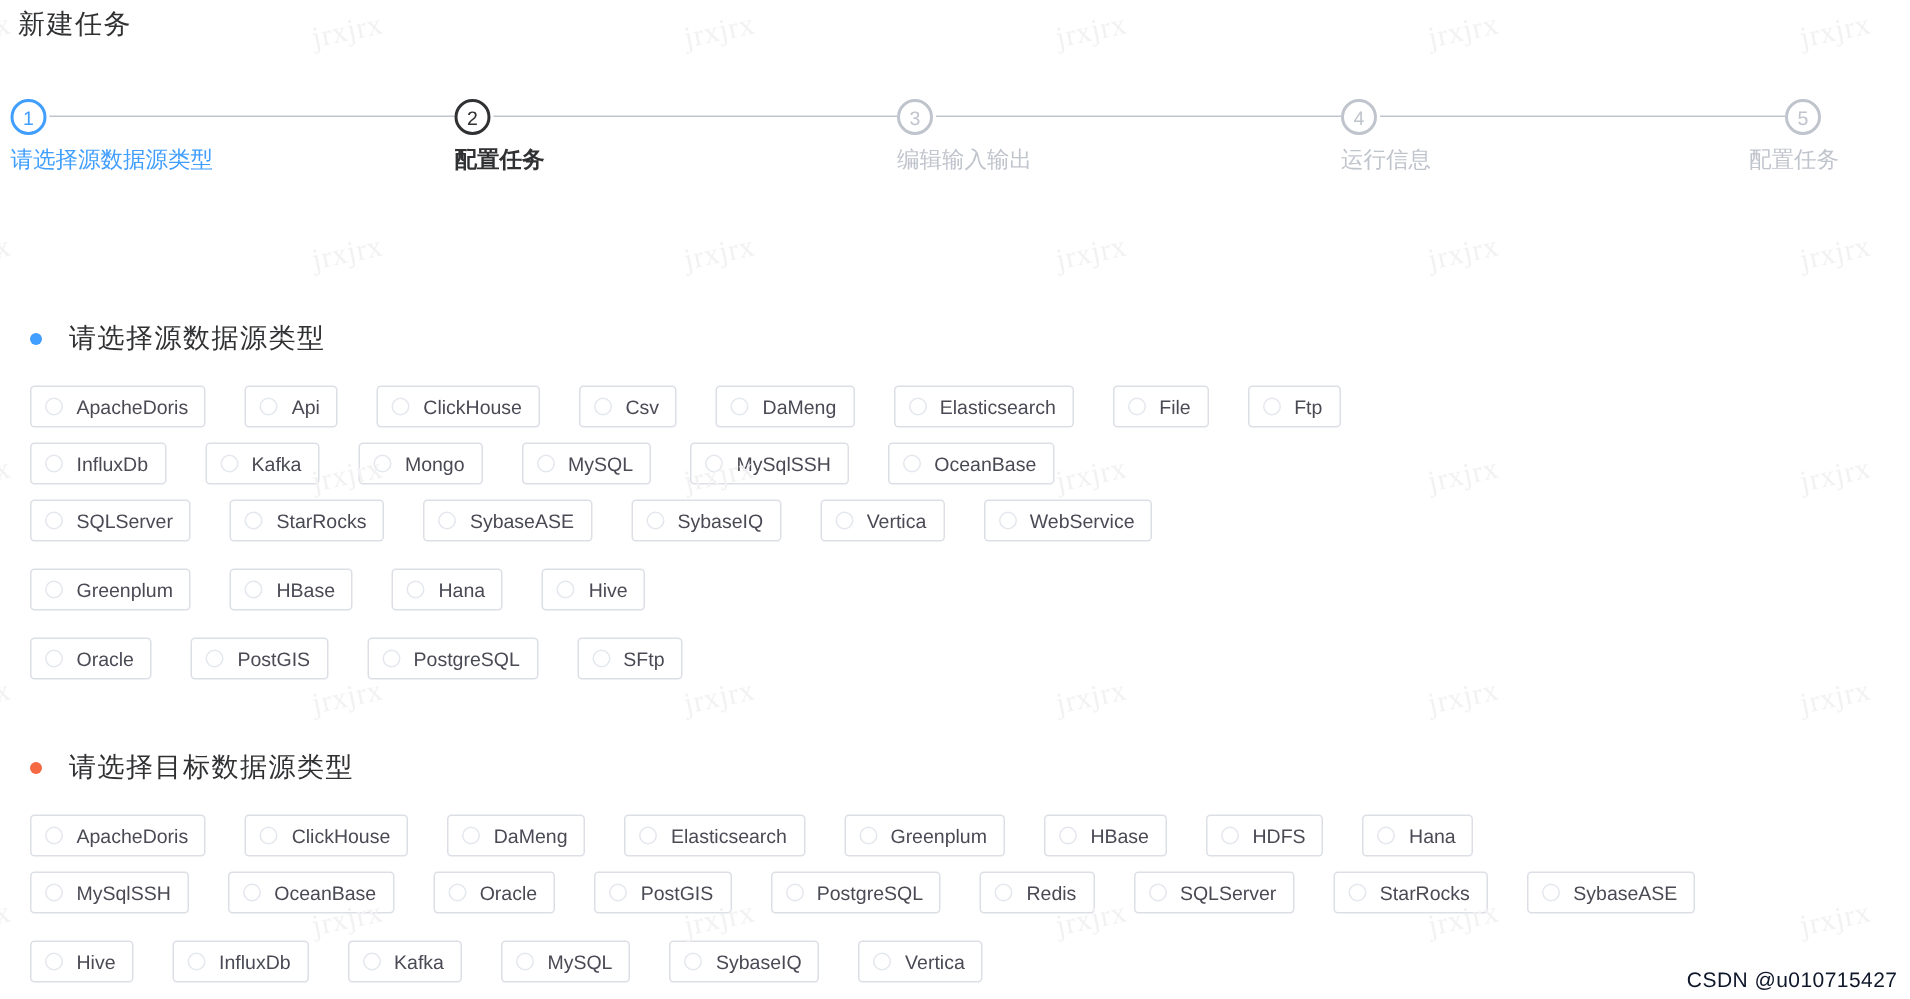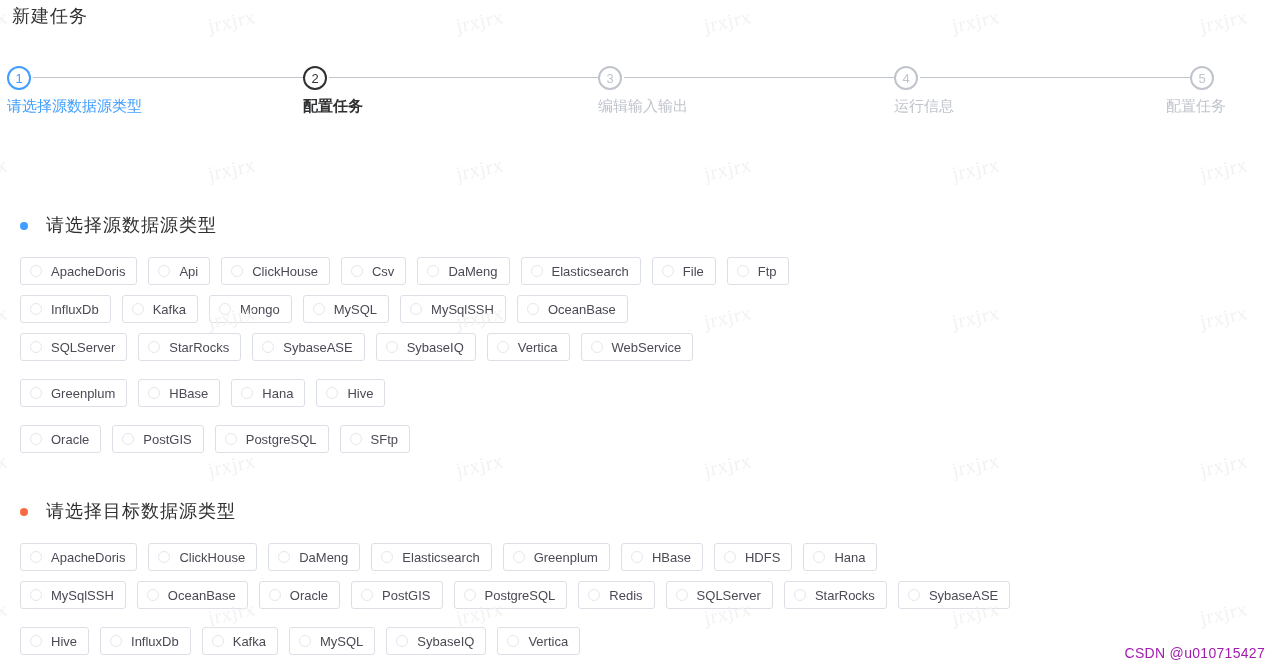--- a/index.html
+++ b/index.html
@@ -143,21 +143,21 @@
   .radio-btn {
     position: relative;
     display: inline-flex;
     align-items: center;
     height: 28px;
     box-sizing: border-box;
     border: 1px solid #dcdfe6;
     border-radius: 3px;
     background: #fff;
     padding: 0 11px 0 9px;
-    margin-right: 11px;
+    margin-right: 26px;
     cursor: pointer;
     white-space: nowrap;
   }
   .radio-circle {
     width: 12px;
     height: 12px;
     border-radius: 50%;
     border: 1px solid #e4e7ed;
     box-sizing: border-box;
     background: #fff;
@@ -169,21 +169,21 @@
     color: #4a4a55;
     font-family: "Liberation Sans", sans-serif;
   }
 
   
   #csdn-watermark {
     position: absolute;
     right: 8px;
     bottom: 5px;
     font-size: 14px;
-    color: #a21caf;
+    color: #0f172a;
     z-index: 60;
     letter-spacing: 0.3px;
   }
 </style>
 </head>
 <body>
 
 <div id="page-title">新建任务</div>
 
 <div id="steps">

